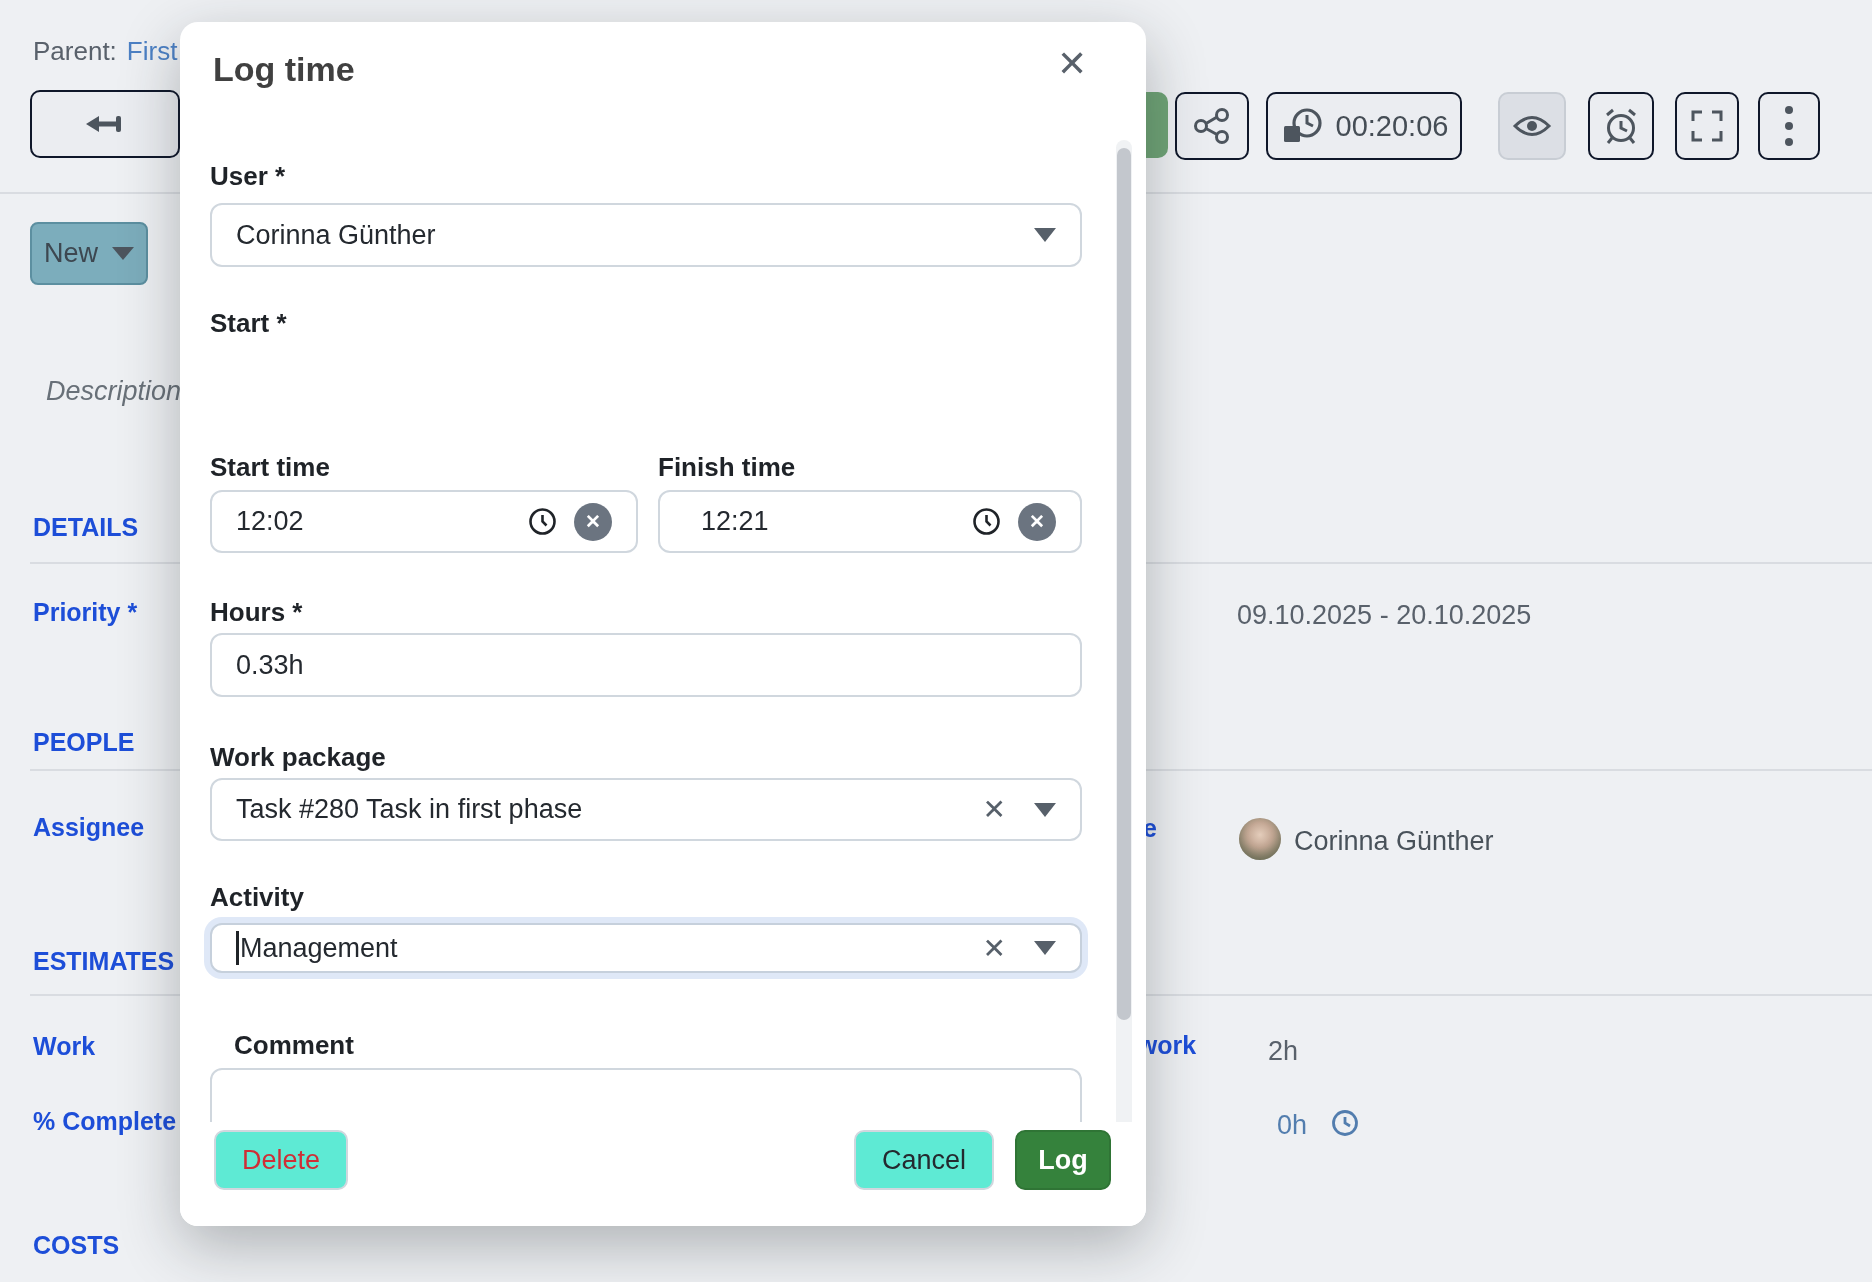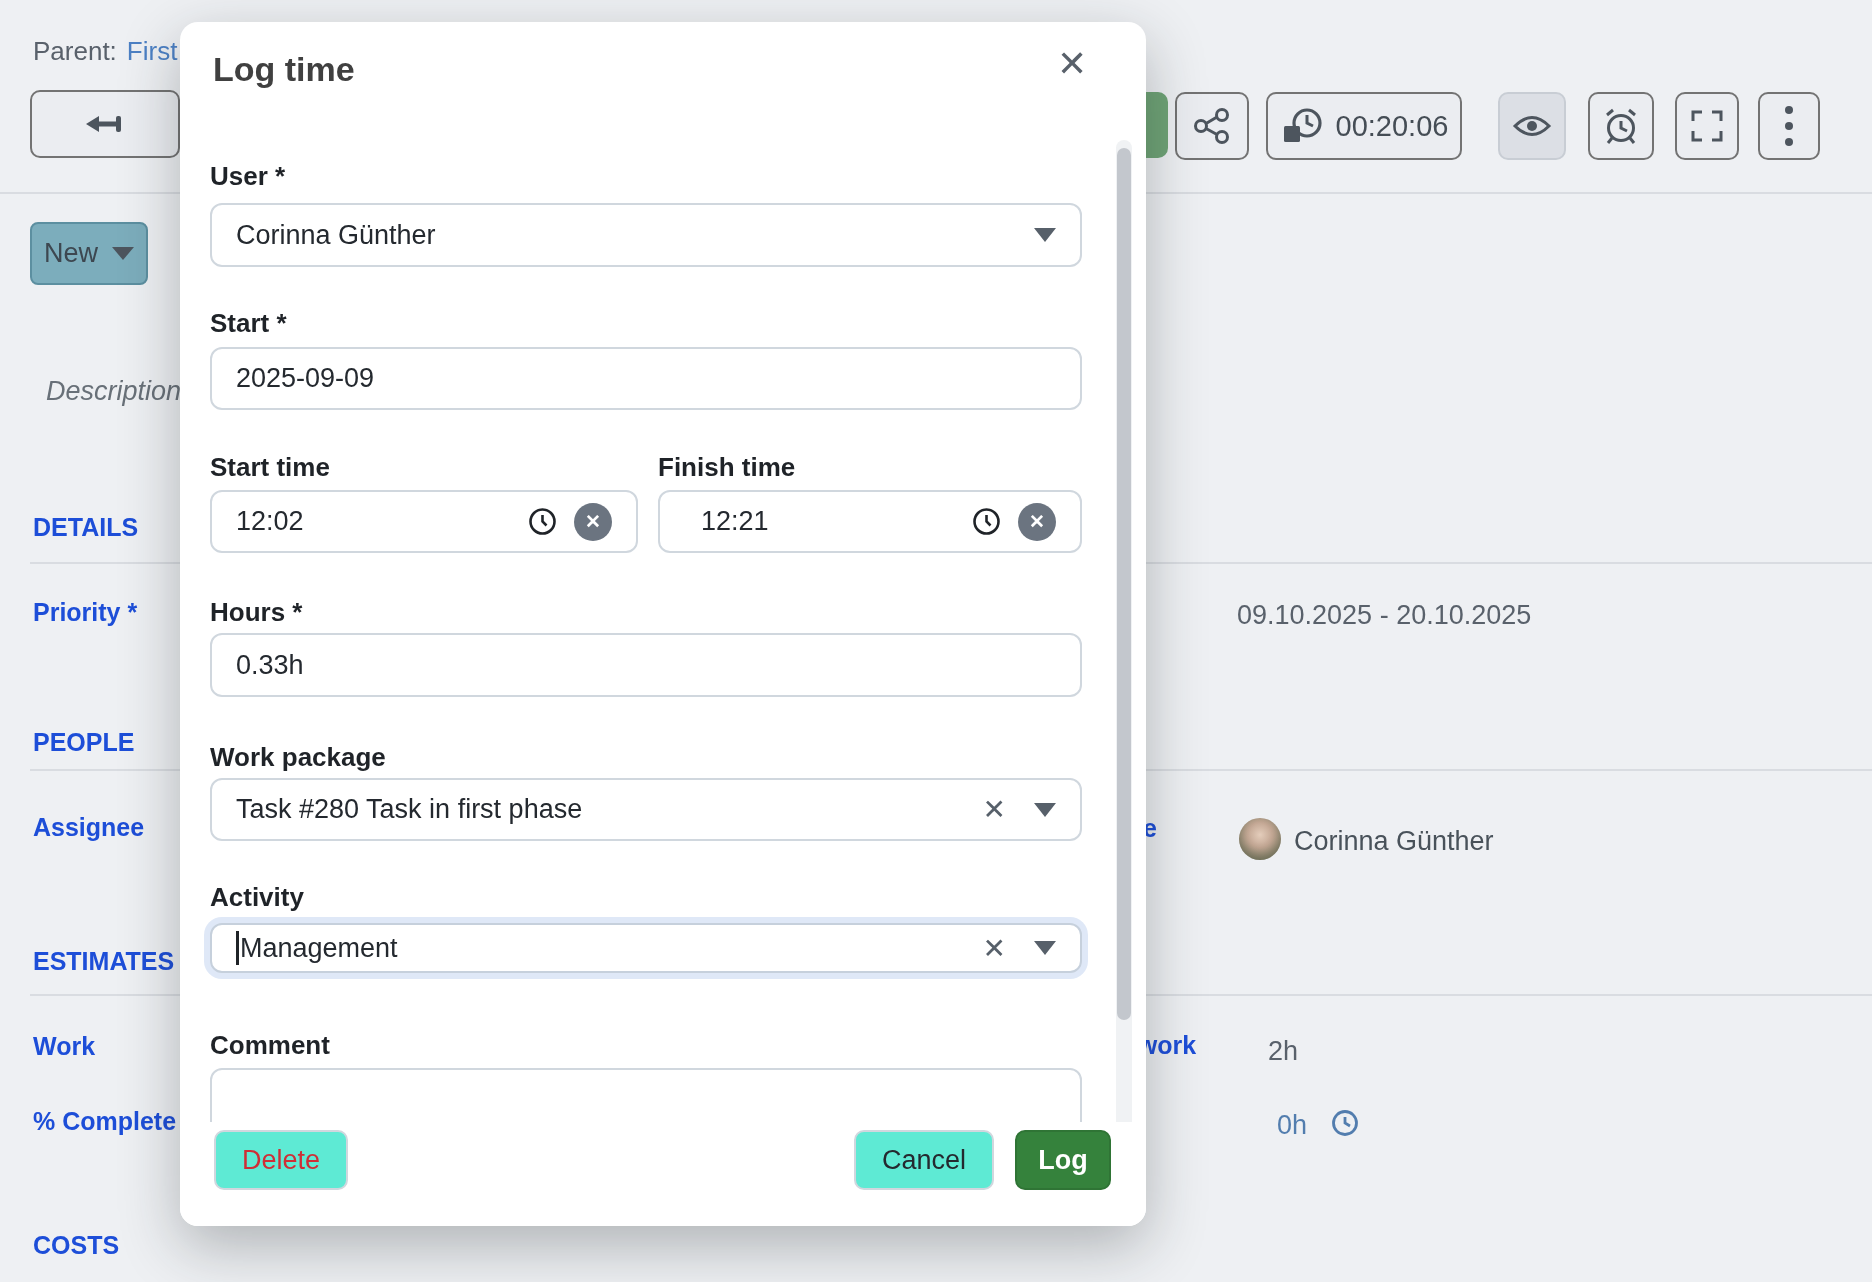--- a/index.html
+++ b/index.html
@@ -3,21 +3,21 @@
 <meta charset="utf-8">
 <style>
   html,body{margin:0;padding:0;}
   body{font-family:"Liberation Sans",sans-serif;}
   #app{position:relative;width:1872px;height:1282px;background:#eef0f3;overflow:hidden;color:#24292f;}
   .abs{position:absolute;}
 
   
   .bc{font-size:26px;color:#59616b;white-space:nowrap;}
   .bc a{color:#4c80c4;text-decoration:none;margin-left:10px;}
-  .tbtn{position:absolute;box-sizing:border-box;background:#ebedf1;border:2px solid #737373;border-radius:10px;
+  .tbtn{position:absolute;box-sizing:border-box;background:#ebedf1;border:2px solid #0f172a;border-radius:10px;
         display:flex;align-items:center;justify-content:center;color:#4d555e;}
   .tbtn.pressed{background:#dcdfe5;border-color:#c8cdd4;}
   .hr{position:absolute;height:2px;background:#d9dce1;}
   .lbl{position:absolute;font-size:25px;font-weight:700;color:#1d4ed8;white-space:nowrap;}
   .val{position:absolute;font-size:27px;color:#59616b;white-space:nowrap;}
   .newbtn{position:absolute;left:30px;top:222px;width:118px;height:63px;box-sizing:border-box;
           background:#7cadbc;border:2px solid #5c8fa0;border-radius:8px;display:flex;align-items:center;
           justify-content:center;gap:14px;font-size:27px;color:#3d4750;}
   .caret{width:0;height:0;border-left:11px solid transparent;border-right:11px solid transparent;border-top:13px solid #4d555e;}
   .desc{position:absolute;left:46px;top:376px;font-size:27px;font-style:italic;color:#687078;white-space:nowrap;}
@@ -179,23 +179,20 @@
     <div class="m-title">Log time</div>
     <div class="m-close">✕</div>
 
     <div class="f-label" style="top:139px;">User *</div>
     <div class="field" style="left:30px;top:181px;width:872px;height:64px;">
       <span class="grow">Corinna Günther</span>
       <span class="sel-caret"></span>
     </div>
 
     <div class="f-label" style="top:286px;">Start *</div>
-    <div class="field" style="left:30px;top:325px;width:872px;height:63px;">
-      <span class="grow">2025-09-09</span>
-    </div>
 
     <div class="f-label" style="top:430px;">Start time</div>
     <div class="f-label" style="left:478px;top:430px;">Finish time</div>
 
     <div class="field" style="left:30px;top:468px;width:428px;height:63px;">
       <span class="grow">12:02</span>
       <span class="clockbtn">
         <svg width="31" height="31" viewBox="0 0 31 31" fill="none" stroke="#1f2328" stroke-width="2.6">
             <circle cx="15.5" cy="15.5" r="12"></circle>
             <path d="M15.5 9 V15.5 L19.5 19.5"></path>
@@ -228,21 +225,21 @@
     </div>
 
     <div class="f-label" style="top:860px;text-align:center;">Activity</div>
     <div class="field focused" style="left:30px;top:901px;width:872px;height:50px;">
       <span class="cursorbar"></span>
       <span class="grow">Management</span>
       <span class="sel-x">✕</span>
       <span class="sel-caret"></span>
     </div>
 
-    <div class="f-label" style="top:1008px;">Comment</div>
+    <div class="f-label" style="top:1008px;margin-left:24px;">Comment</div>
     <div class="m-textarea" style="top:1046px;"></div>
 
     <div class="m-footer">
       <div class="btn ghost danger" style="left:34px;width:134px;">Delete</div>
       <div class="btn ghost" style="left:674px;width:140px;">Cancel</div>
       <div class="btn primary" style="left:835px;width:96px;">Log</div>
     </div>
 
     <div class="sb-track">
       <div class="sb-thumb"></div>

